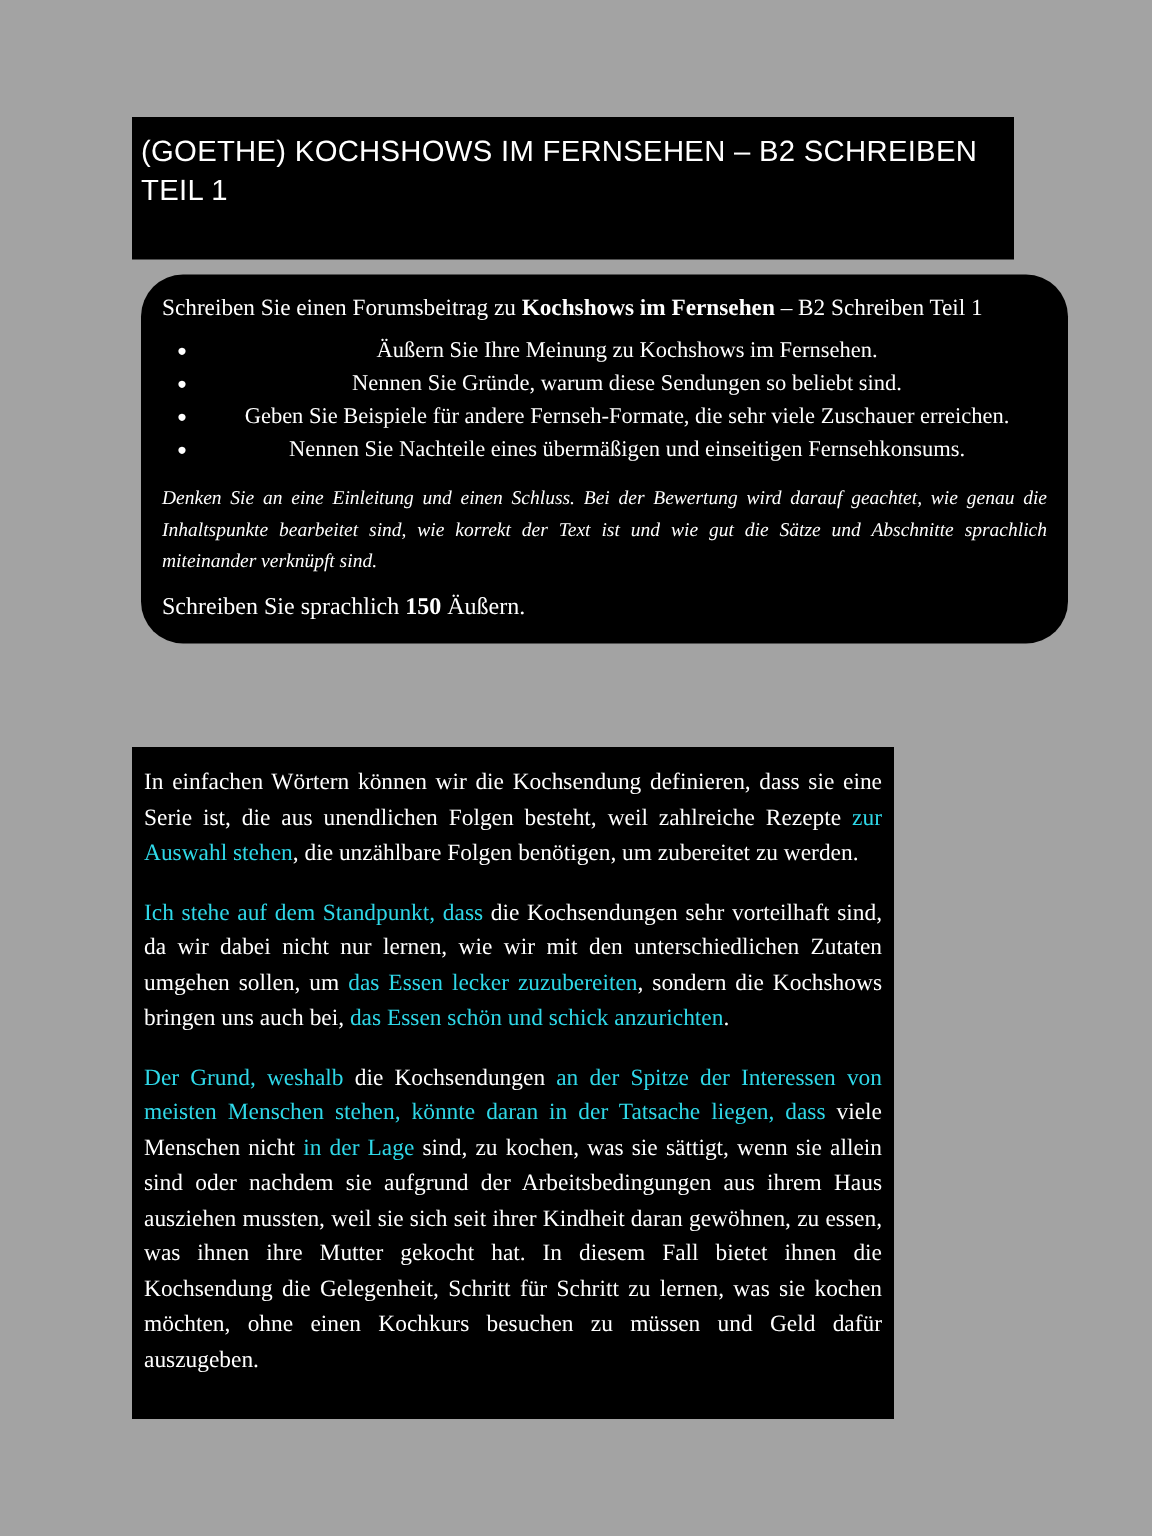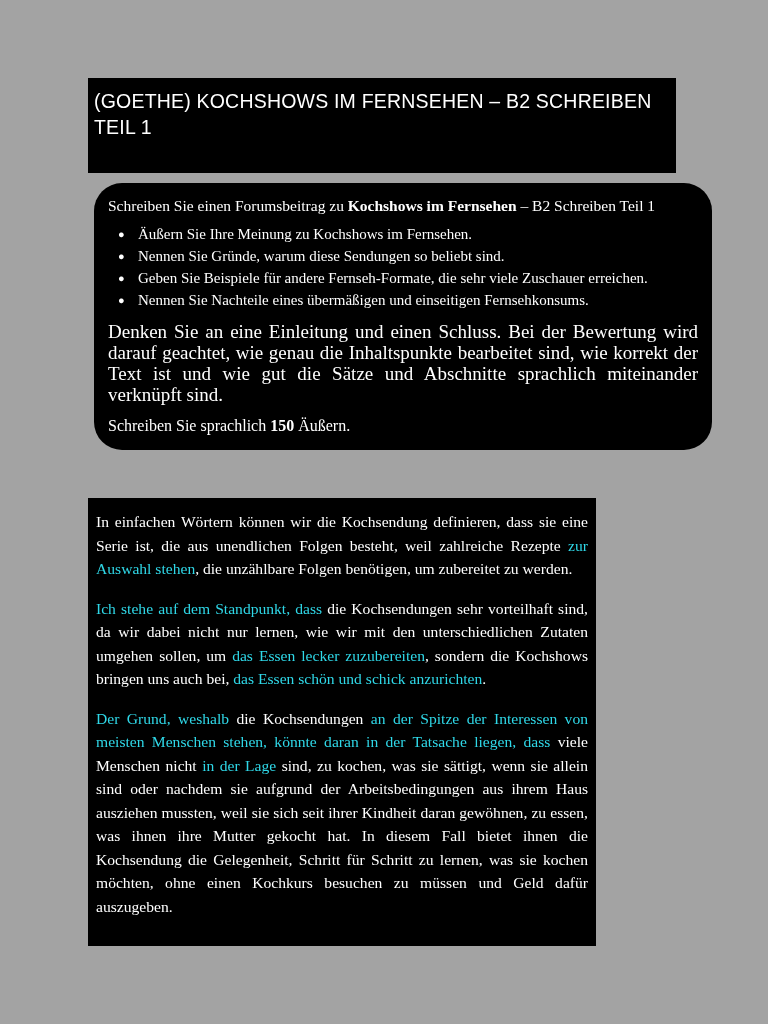--- a/index.html
+++ b/index.html
@@ -58,41 +58,43 @@
     font-size: 15.5px;
     line-height: 21px;
     text-align: justify;
     margin: 2px 0 8px 0;
   }
   .task-intro b { font-weight: bold; }
   .task-list {
     list-style: none;
     margin: 0 0 10px 0;
     padding: 0;
+    text-align: center;
   }
   .task-list li {
     position: relative;
     font-size: 15px;
     line-height: 21px;
     padding-left: 30px;
     margin-bottom: 1px;
   }
   .task-list li::before {
     content: "\25CF";
     position: absolute;
     left: 10px;
     top: -1px;
     font-size: 11px;
     line-height: 22px;
   }
   .task-note {
-    font-size: 19px;
+    font-size: 13px;
     line-height: 21px;
     text-align: justify;
     margin: 6px 0 10px 0;
+    font-style: italic;
   }
   .task-footer {
     font-size: 16px;
     line-height: 21px;
     margin: 0;
   }
   .task-footer b { font-weight: bold; }
 
   
   .answer-block {

